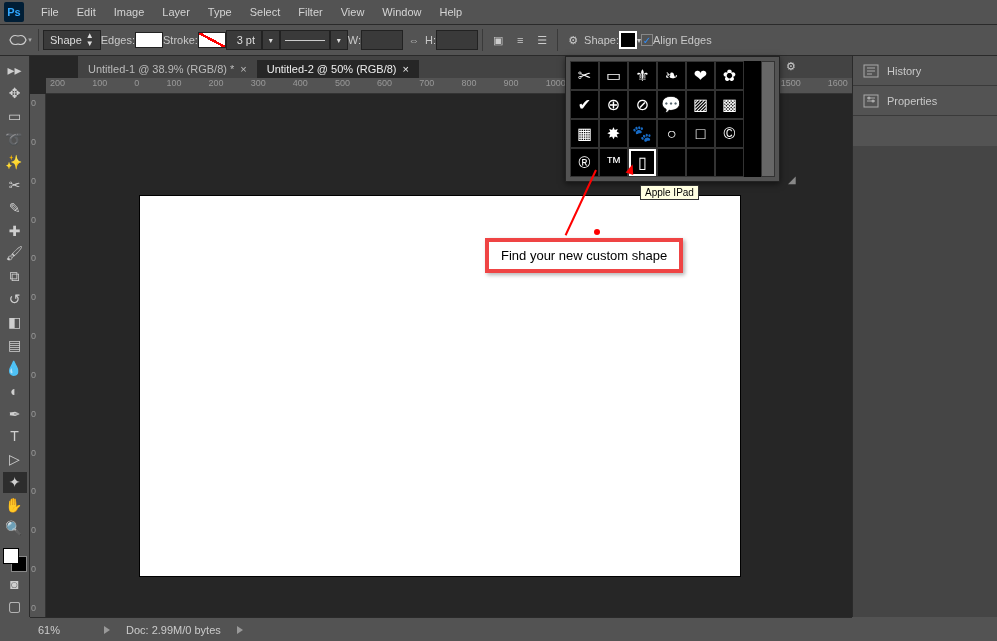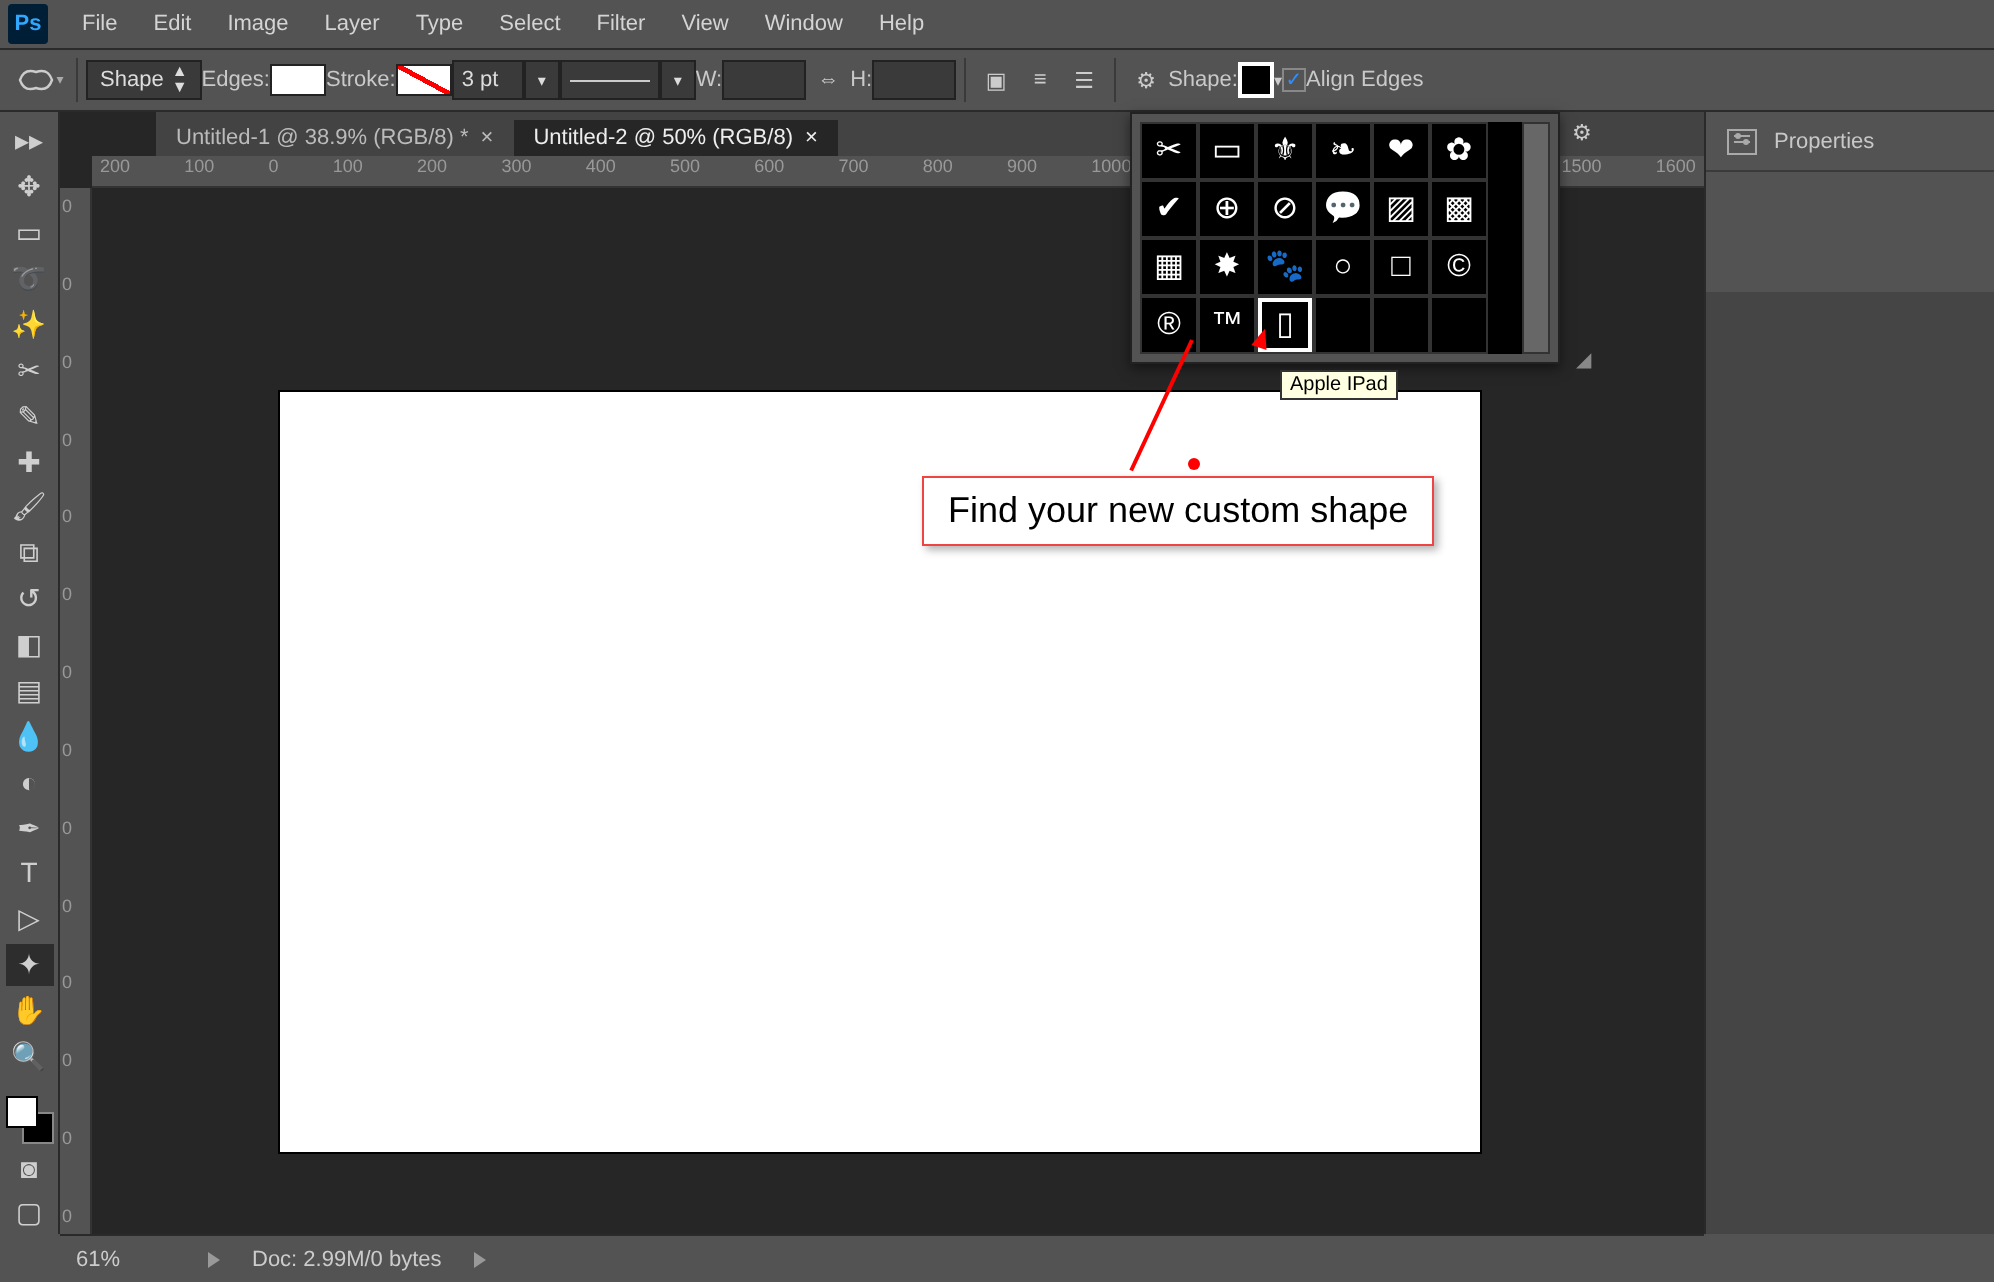--- a/index.html
+++ b/index.html
@@ -12,21 +12,21 @@
 
 
 .options-bar { height: 32px; background: #535353; border-top: 1px solid #2a2a2a; border-bottom: 1px solid #2a2a2a; display: flex; align-items: center; padding: 0 6px; gap: 0; }
 .opt-tool-icon { width: 28px; height: 22px; display:flex; align-items:center; justify-content:center; }
 .opt-sel { background:#3a3a3a; border:1px solid #222; height:20px; display:flex; align-items:center; padding:0 6px; gap:4px; color:#ddd; }
 .opt-sel .arrow-updown { font-size:8px; line-height:8px; }
 .opt-label { color:#c9c9c9; }
 .swatch { width:28px; height:16px; border:1px solid #222; }
 .swatch-white { background:#fff; }
 .swatch-red-slash { background: linear-gradient(to top right, #fff 0%, #fff 45%, red 45%, red 55%, #fff 55%, #fff 100%); }
-.num-input { background:#3a3a3a; border:1px solid #222; width:36px; height:20px; color:#ddd; padding-left:4px; display:flex; align-items:center; }
+.num-input { background:#3a3a3a; border:1px solid #222; width:36px; height:20px; color:#ddd; padding-left:4px; display:flex; align-items:center;justify-content:center; }
 .wide-line { width:50px; height:20px; background:#3a3a3a; border:1px solid #222; position:relative; }
 .wide-line::after { content:""; position:absolute; top:9px; left:4px; right:4px; height:1px; background:#ccc; }
 .icon-btn { width:22px; height:20px; display:flex; align-items:center; justify-content:center; color:#ccc; }
 .divider { width:1px; height:22px; background:#3a3a3a; margin:0 4px; }
 .shape-well { width:18px; height:18px; border:2px solid #fff; background:#000; }
 .chk { width:12px; height:12px; border:1px solid #888; display:inline-flex; align-items:center; justify-content:center; color:#2e8fff; font-size:10px; }
 
 
 .toolbar { position:absolute; left:0; top:56px; width:30px; bottom:24px; background:#535353; border-right:1px solid #2a2a2a; display:flex; flex-direction:column; align-items:center; padding-top:4px; gap:2px; }
 .tool { width:24px; height:22px; display:flex; align-items:center; justify-content:center; color:#cfcfcf; font-size:14px; }
@@ -59,21 +59,21 @@
 .shapes-grid .cell svg, .shapes-grid .cell span { color:#fff; fill:#fff; }
 .cell.highlight { outline:2px solid #fff; outline-offset:-3px; }
 .popup-scrollbar { position:absolute; right:4px; top:4px; bottom:4px; width:14px; background:#676767; border:1px solid #333; }
 .popup-gear { position:absolute; right:-20px; top:4px; color:#ccc; }
 .popup-resize { position:absolute; right:-20px; bottom:2px; color:#888; font-size:10px; }
 
 
 .tooltip { position:absolute; top:185px; left:640px; background:#ffffe1; border:1px solid #333; color:#000; font-size:10px; padding:1px 4px; }
 
 
-.callout { position:absolute; top:238px; left:461px; background:#fff; color:#000; border:1px solid #ef4444; padding:6px 12px; font-size:18px; box-shadow:2px 2px 4px rgba(0,0,0,.3); }
+.callout { position:absolute; top:238px; left:485px; background:#fff; color:#000; border:4px solid #ef4444; padding:6px 12px; font-size:13px; box-shadow:2px 2px 4px rgba(0,0,0,.3); }
 .arrow-line { position:absolute; top:170px; left:595px; width:2px; height:72px; background:red; transform-origin:top; transform: rotate(25deg); }
 .arrow-head { position:absolute; top:164px; left:627px; width:0; height:0; border-left:4px solid transparent; border-right:4px solid transparent; border-bottom:10px solid red; transform:rotate(18deg); }
 .arrow-dot { position:absolute; top:229px; left:594px; width:6px; height:6px; background:red; border-radius:50%; }
 
 
 .status { position:absolute; bottom:0; left:30px; right:145px; height:24px; background:#535353; border-top:1px solid #2a2a2a; display:flex; align-items:center; gap:16px; padding:0 8px; color:#ccc; }
 .status .zoom { width:50px; }
 .status .triangle { width:0; height:0; border-top:4px solid transparent; border-bottom:4px solid transparent; border-left:6px solid #999; }
 
 
@@ -223,20 +223,29 @@
       <span>0</span>
     </div>
   <div class="canvas"></div>
 </div>
 
 <div class="right">
   <div class="panel-tab">
     <span class="panel-icon">
       <svg width="16" height="14">
           <rect x="1" y="1" width="14" height="12" fill="none" stroke="#aaa"></rect>
+          <path d="M4 4h8M4 7h8M4 10h5" stroke="#aaa"></path>
+        </svg>
+    </span>
+    <span>History</span>
+  </div>
+  <div class="panel-tab">
+    <span class="panel-icon">
+      <svg width="16" height="14">
+          <rect x="1" y="1" width="14" height="12" fill="none" stroke="#aaa"></rect>
           <line x1="4" y1="4" x2="12" y2="4" stroke="#aaa"></line>
           <line x1="4" y1="7" x2="12" y2="7" stroke="#aaa"></line>
           <circle cx="6" cy="4" r="1.5" fill="#aaa"></circle>
           <circle cx="10" cy="7" r="1.5" fill="#aaa"></circle>
         </svg>
     </span>
     <span>Properties</span>
   </div>
   <div class="right-rest"></div>
 </div>

